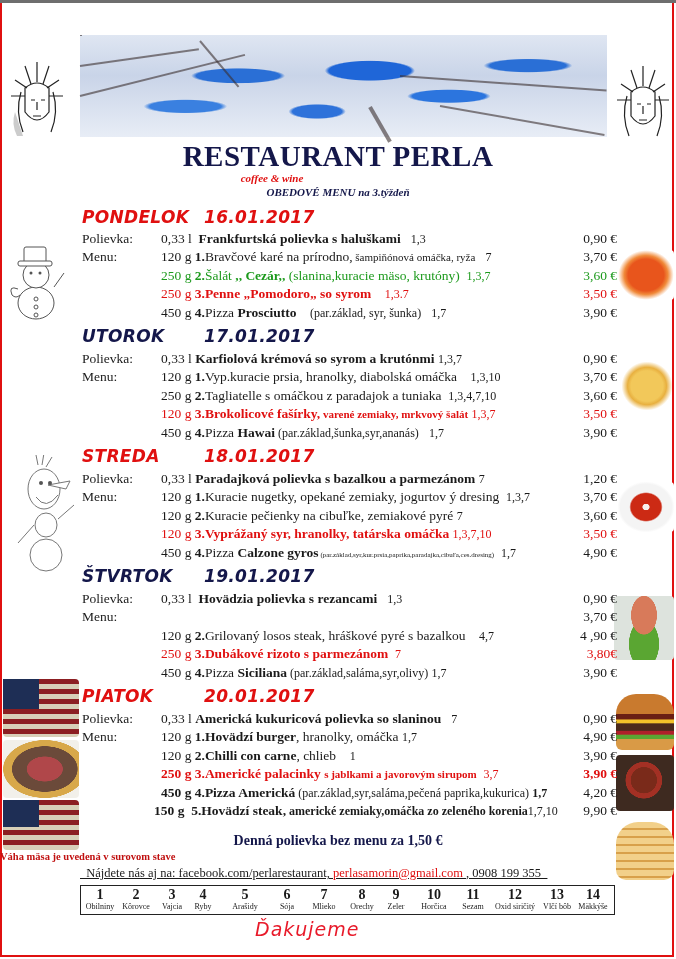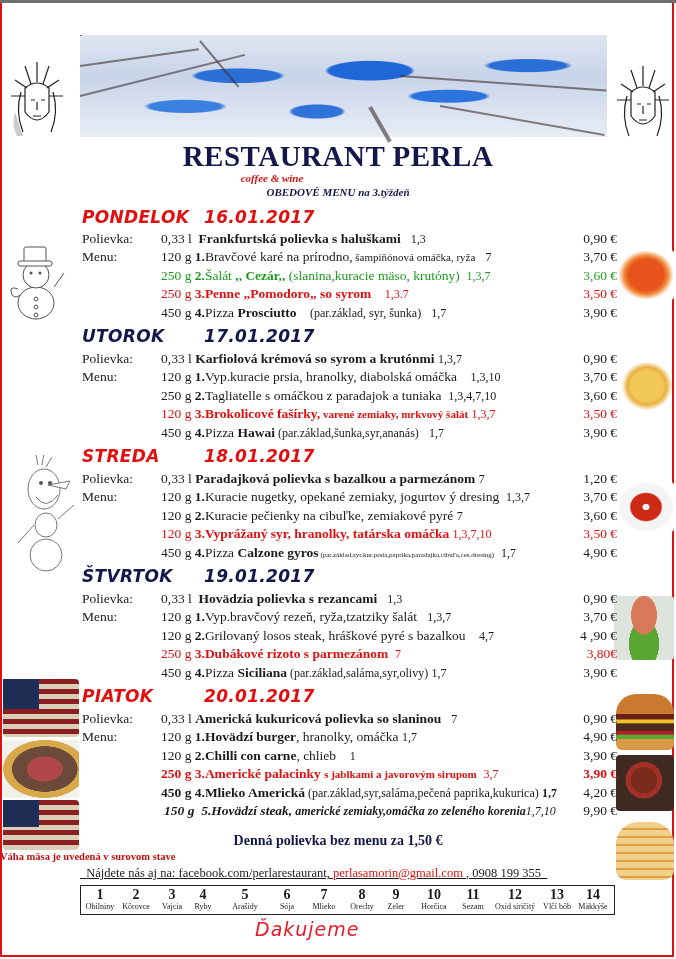--- a/index.html
+++ b/index.html
@@ -216,21 +216,20 @@
 <div class="day navy" style="top:566px;">
   <span>ŠTVRTOK</span><span class="date">19.01.2017</span>
 </div>
 <div class="row" style="top:591px;">
   <span class="lbl">Polievka:</span>
     <span class="qty"><span>0,33 l</span>&nbsp; <b>Hovädzia polievka s rezancami</b>&nbsp;&nbsp; <span class="sm">1,3</span></span>
   <span class="price">0,90 €</span>
 </div>
 <div class="row" style="top:609px;">
   <span class="lbl">Menu:</span>
-    <span class="qty"><span>120 g</span> <b>1.</b><span>Vyp.bravčový rezeň, ryža,tzatziky šalát</span>&nbsp;&nbsp; <span class="sm">1,3,7</span></span>
   <span class="price">3,70 €</span>
 </div>
 <div class="row" style="top:628px;">
   <span class="qty"><span>120 g</span> <b>2.</b><span>Grilovaný losos steak, hráškové pyré s bazalkou</span>&nbsp;&nbsp;&nbsp; <span class="sm">4,7</span></span>
   <span class="price">4 ,90 €</span>
 </div>
 <div class="row red" style="top:646px;">
   <span class="qty"><span>250 g</span> <b>3.</b><b>Dubákové rizoto s parmezánom</b>&nbsp; <span class="sm">7</span></span>
   <span class="price">3,80€</span>
 </div>
@@ -254,25 +253,25 @@
 </div>
 <div class="row" style="top:748px;">
   <span class="qty"><span>120 g</span> <b>2.</b><b>Chilli con carne</b><span>, chlieb</span>&nbsp;&nbsp;&nbsp; <span class="sm">1</span></span>
   <span class="price">3,90 €</span>
 </div>
 <div class="row red b" style="top:766px;">
   <span class="qty"><span>250 g</span> <span>3.</span><span>Americké palacinky </span><span class="md">s jablkami a javorovým sirupom</span>&nbsp; <span class="sm" style="font-weight:normal">3,7</span></span>
   <span class="price">3,90 €</span>
 </div>
 <div class="row" style="top:785px;">
-  <span class="qty b"><span>450 g</span> <span>4.</span><span>Mlieko Americká</span><span class="sm" style="font-weight:normal"> (par.základ,syr,saláma,pečená paprika,kukurica)</span> <span class="sm">1,7</span></span>
+  <span class="qty b"><span>450 g</span> <span>4.</span><span>Pizza Americká</span><span class="sm" style="font-weight:normal"> (par.základ,syr,saláma,pečená paprika,kukurica)</span> <span class="sm">1,7</span></span>
   <span class="price">4,20 €</span>
 </div>
 <div class="row" style="top:803px;">
-  <span class="qty b" style="left:82px;font-style:italic;"><span>150 g</span>&nbsp; <span>5.</span><span>Hovädzí steak,</span><span class="sm"> americké zemiaky,omáčka zo zeleného korenia</span><span class="sm" style="font-weight:normal">1,7,10</span></span>
+  <span class="qty b" style="left:72px;"><span>150 g</span>&nbsp; <span>5.</span><span>Hovädzí steak,</span><span class="sm"> americké zemiaky,omáčka zo zeleného korenia</span><span class="sm" style="font-weight:normal">1,7,10</span></span>
   <span class="price">9,90 €</span>
 </div>
 
 <div class="foot1">Denná polievka bez menu za 1,50 €</div>
 <div class="foot2">Váha mäsa je uvedená v surovom stave</div>
 <div class="foot3"><span>  Nájdete nás aj na: facebook.com/perlarestaurant, </span><span class="mail">perlasamorin@gmail.com </span><span>, 0908 199 355_</span></div>
 
 <div class="allergens">
   <div class="al" style="left:2px;width:34px;">
       <span class="n">1</span>

